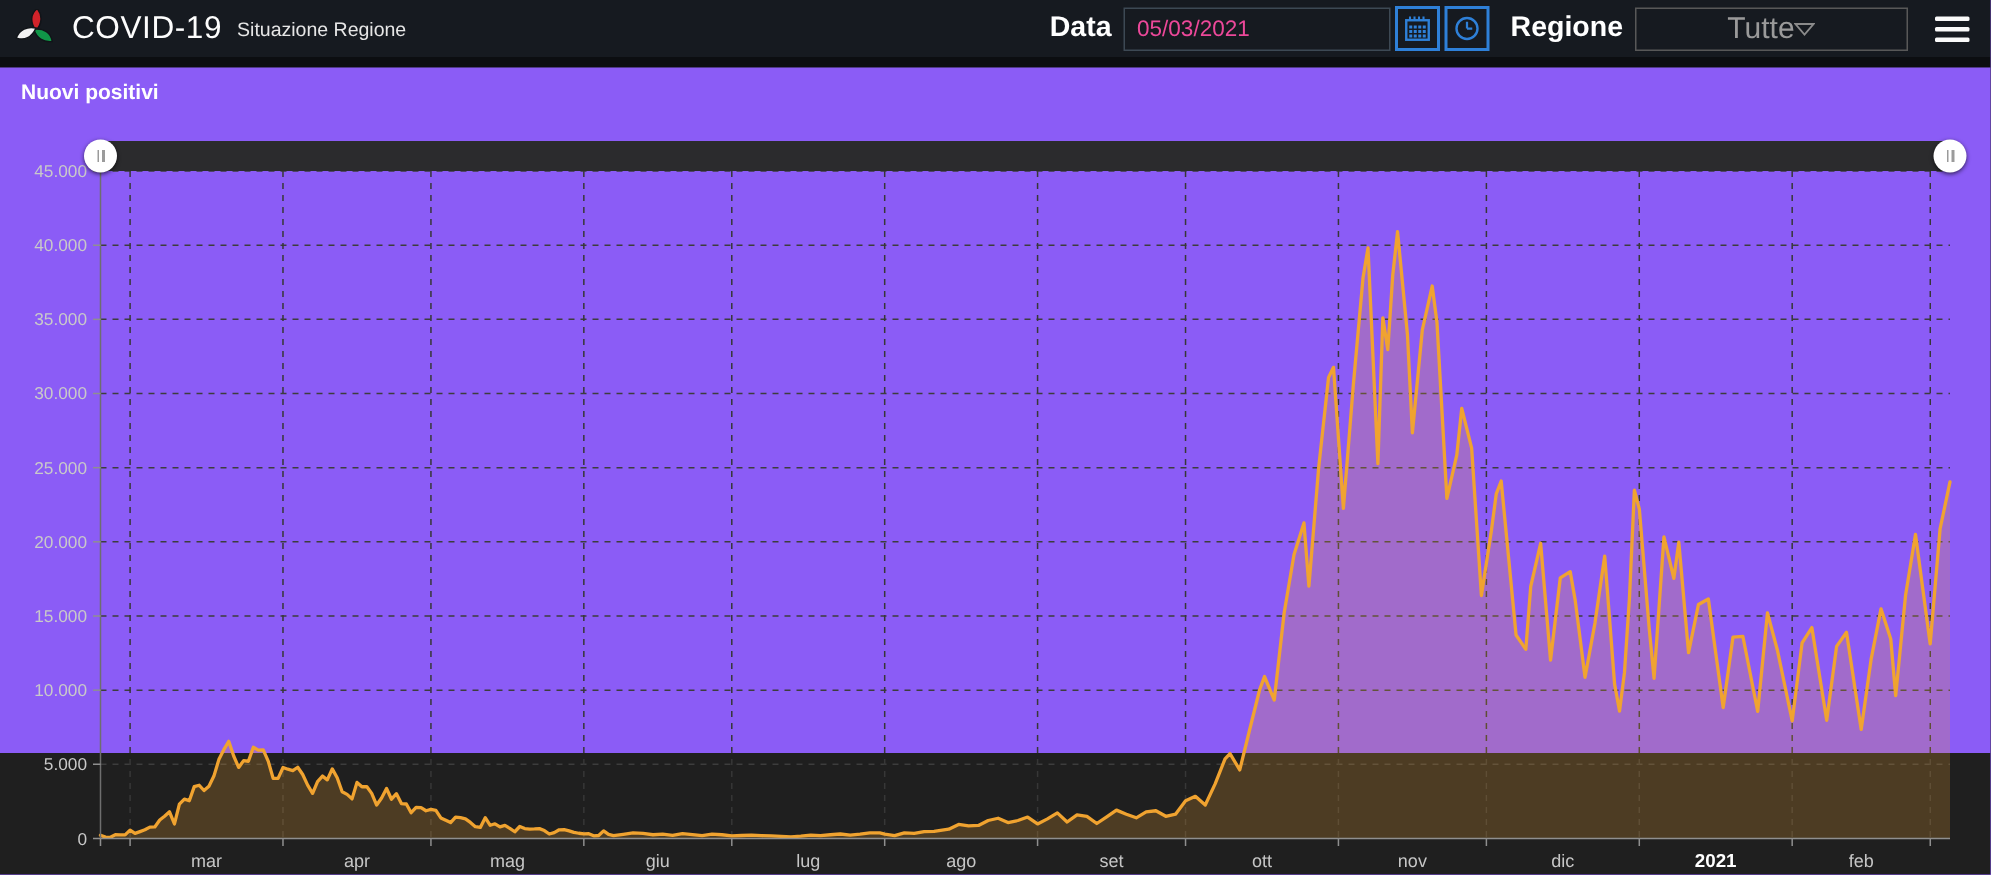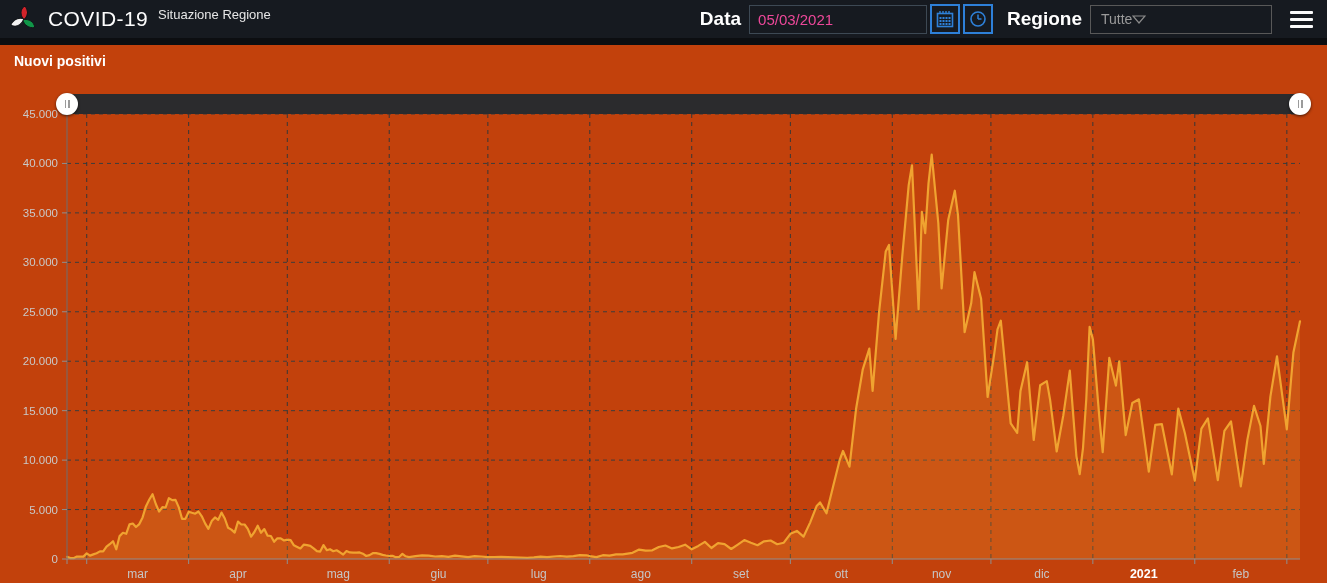--- a/index.html
+++ b/index.html
@@ -5,51 +5,51 @@
   * { box-sizing: border-box; margin: 0; padding: 0; }
   html, body { width: 1327px; height: 583px; overflow: hidden; }
   body { background: #1f1f1f; font-family: "Liberation Sans", sans-serif; }
 
   
   .app-header {
     height: 38px; background: #161a20; color: #fff;
     display: flex; align-items: center; padding: 0 12px 0 10px;
   }
   .brand { display: flex; align-items: center; gap: 11px; }
-  .brand-text { display: flex; align-items: flex-start; gap: 10px; }
+  .brand-text { display: flex; align-items: center; gap: 10px; }
   .brand-title { font-size: 21px; font-weight: 400; letter-spacing: .4px; color: #fdfdfd; }
   .brand-sub { font-size: 13px; font-weight: 400; color: #e6e6e6; }
   .spacer { flex: 1; }
   .ctl-label { font-weight: 700; font-size: 19px; color: #fff; margin-right: 8px; white-space: nowrap; }
   .date-input {
     width: 178px; height: 29px; background: transparent;
     border: 1px solid #3d4954; color: #ec4899; font-size: 15px;
     padding: 0 8px; font-family: inherit; outline: none;
   }
   .icon-btn {
     width: 30px; height: 30px; border: 2px solid #2e80d8; background: transparent;
     display: flex; align-items: center; justify-content: center;
     margin-left: 3px; cursor: pointer; padding: 0;
   }
   .region-label { margin-left: 14px; }
   .dropdown {
     width: 182px; height: 29px; border: 1px solid #585858; background: transparent;
-    display: flex; align-items: center; justify-content: flex-start;
-    padding: 0 10px; color: #9a9a9a; font-size: 14px; cursor: pointer;
+    display: flex; align-items: center; justify-content: center;
+    padding: 0 10px; color: #9a9a9a; font-size: 20px; cursor: pointer;
   }
   .menu-btn {
     background: none; border: none; margin-left: 16px; cursor: pointer;
     display: flex; flex-direction: column; gap: 4px; padding: 2px;
   }
   .menu-btn span { display: block; width: 23px; height: 3px; background: #fafafa; border-radius: 1px; }
 
   .strip { height: 7px; background: #0c0e11; }
 
   
-  .panel { position: relative; height: 538px; background: #c2410c; }
+  .panel { position: relative; height: 457px; background: #8b5cf6; }
   .chart-title { position: absolute; left: 14px; top: 8px; font-size: 14px; font-weight: 700; color: #fff; }
   #chart-svg { position: absolute; left: 0; top: 0; }
   .slider-track {
     position: absolute; left: 67px; top: 49px; width: 1233px; height: 20px;
     background: #2b2b2d; cursor: pointer;
   }
   .slider-handle {
     position: absolute; top: 48px; width: 22px; height: 22px; border-radius: 50%;
     background: #ffffff; box-shadow: 0 1px 3px rgba(0,0,0,.65);
     display: flex; align-items: center; justify-content: center; gap: 2px;

